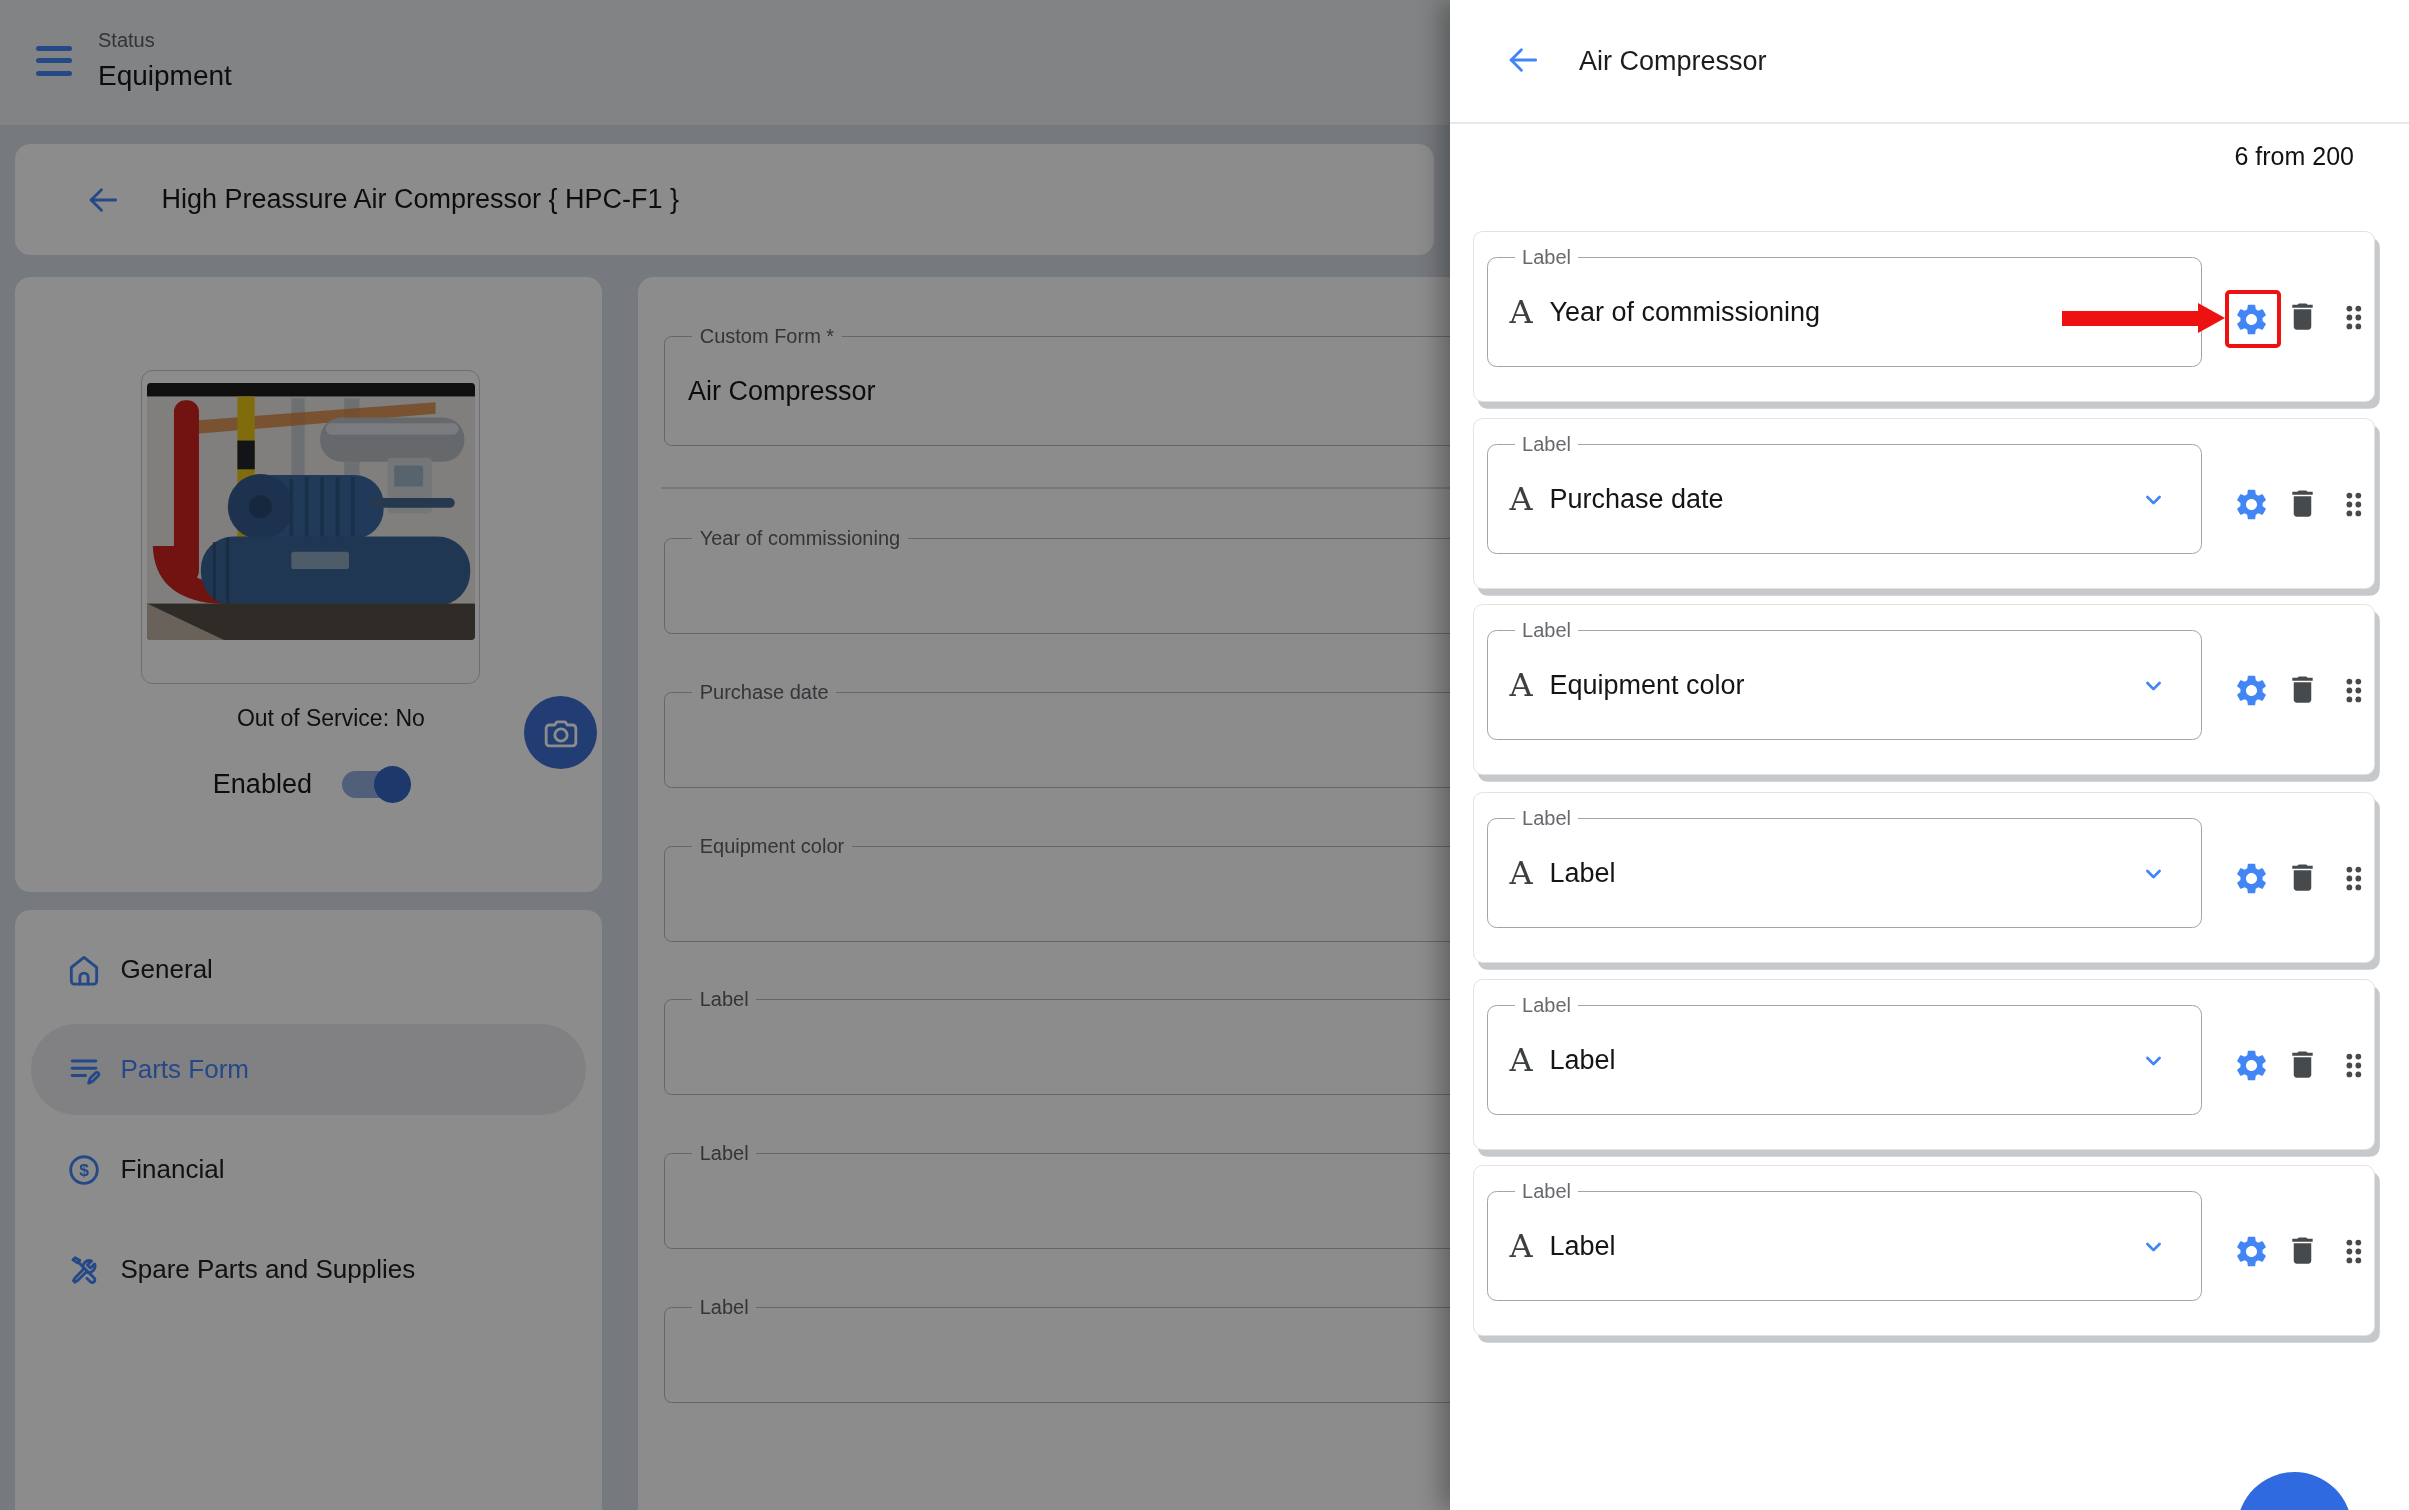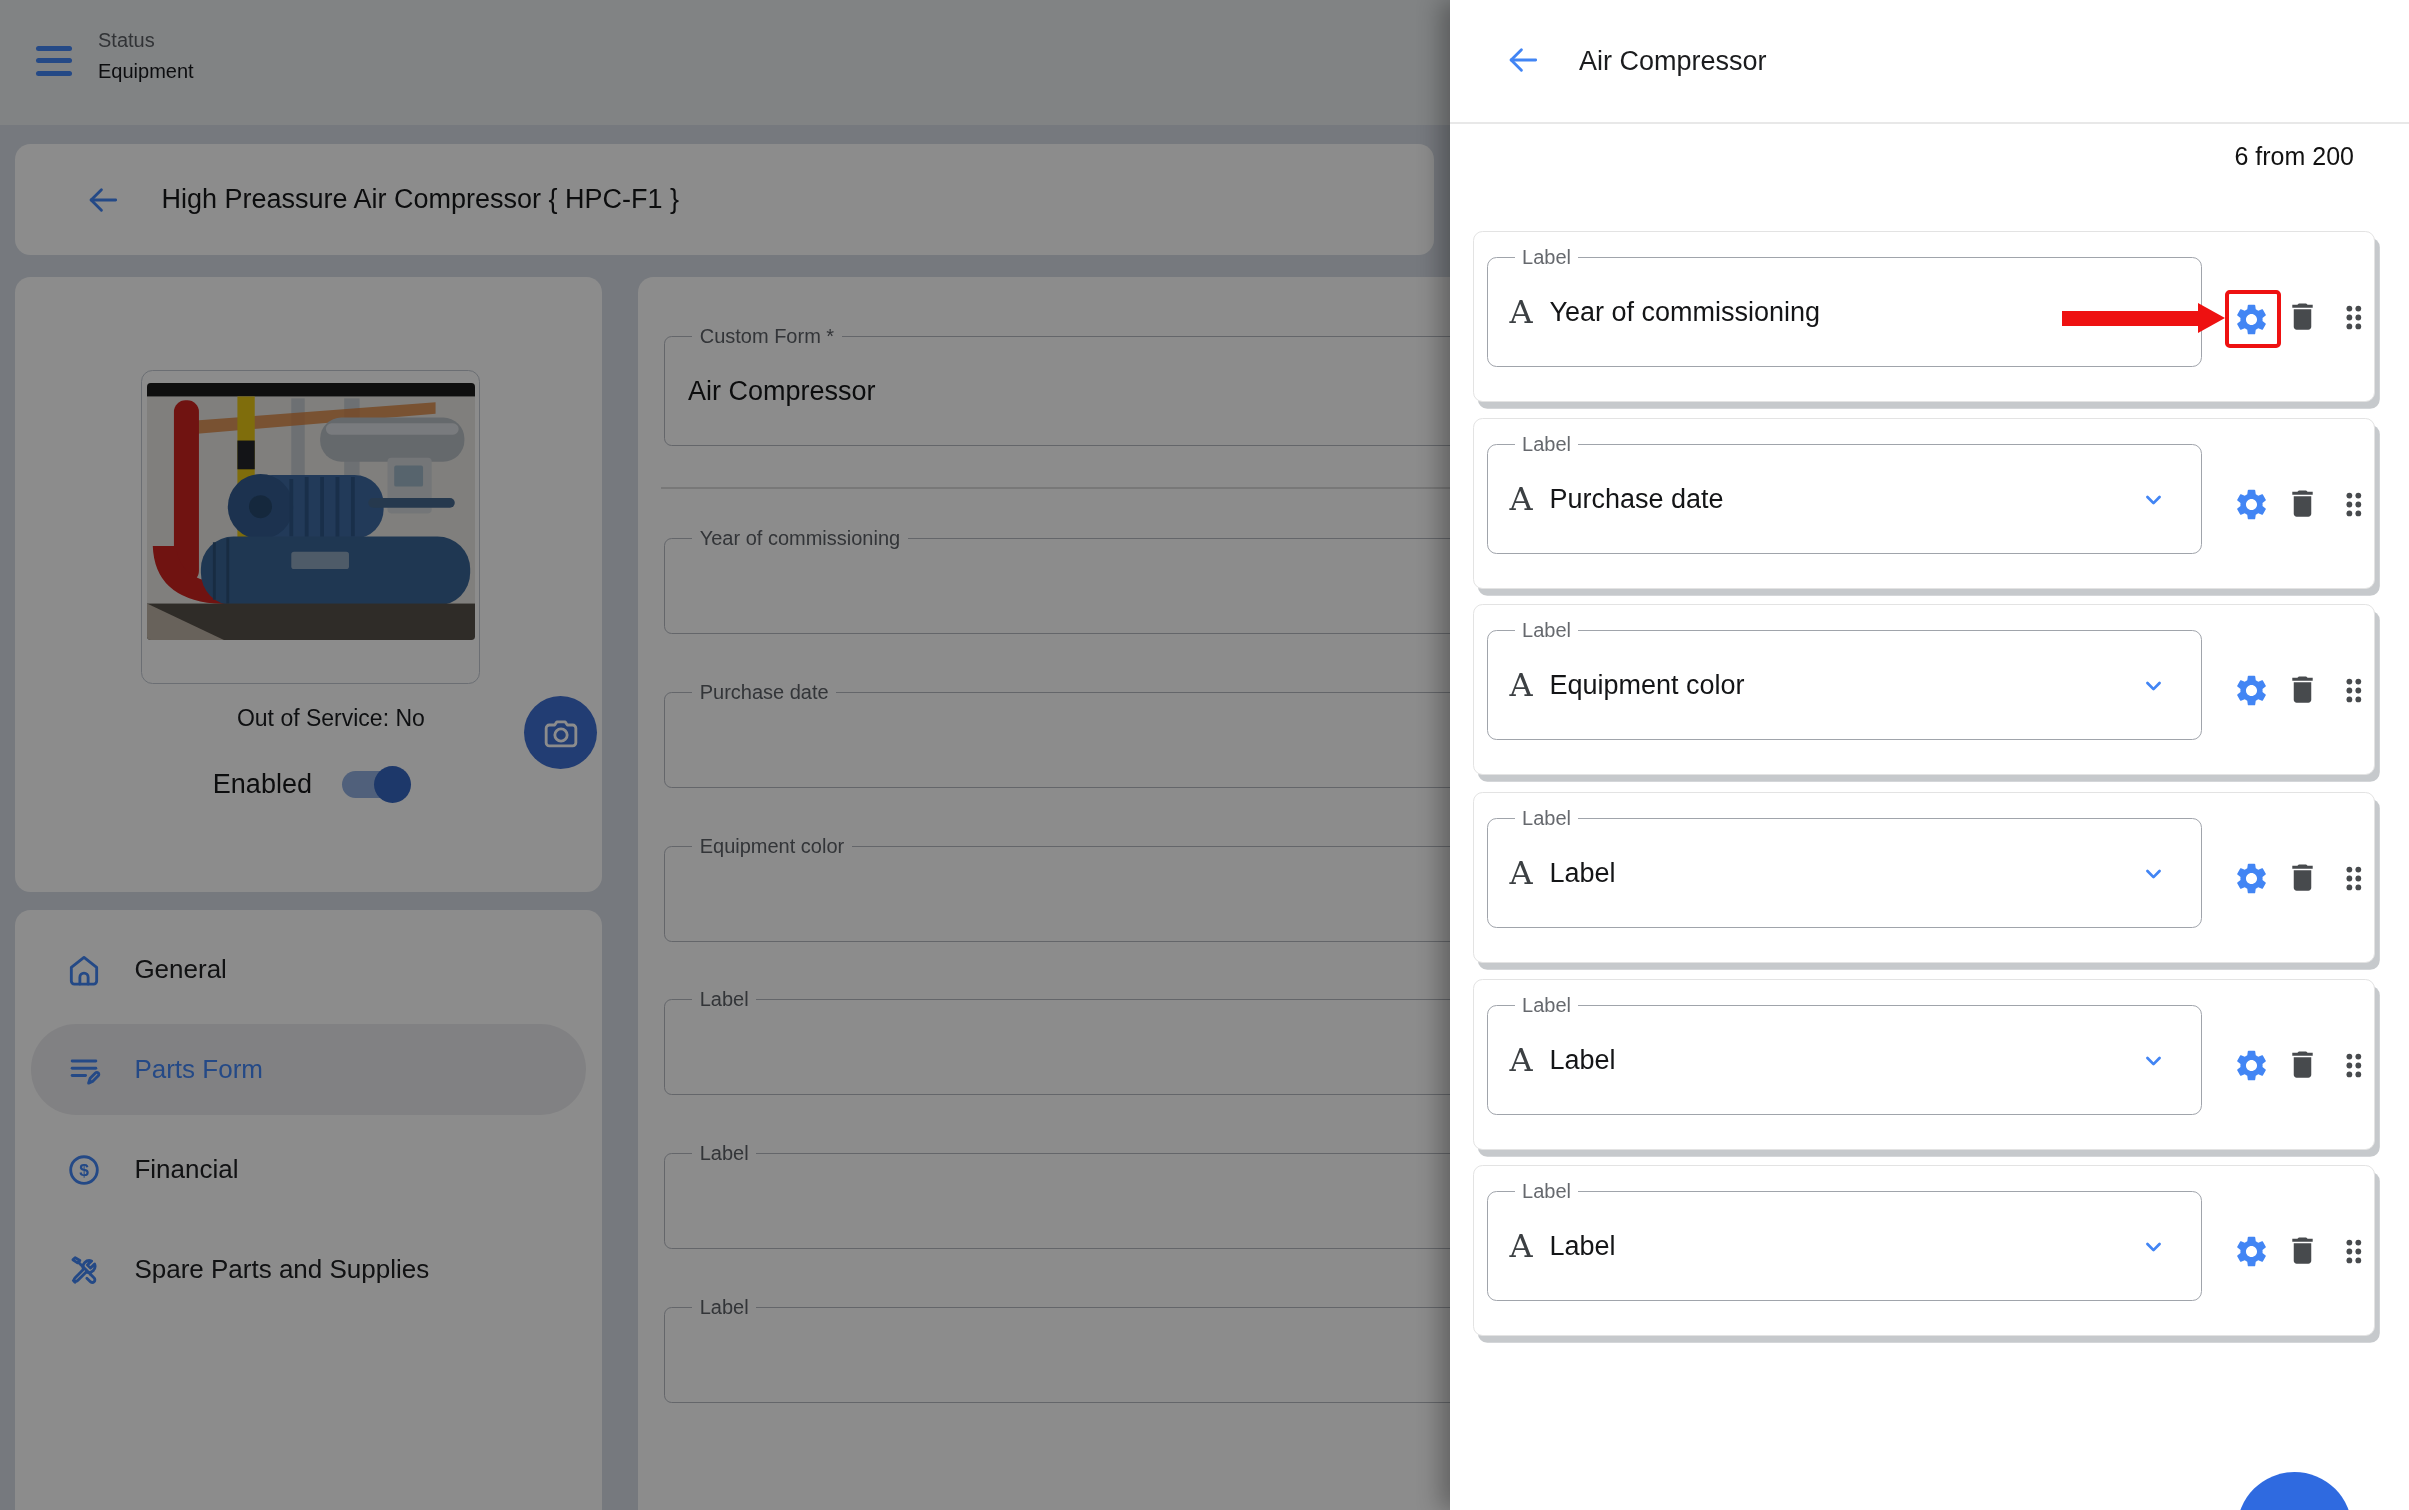--- a/index.html
+++ b/index.html
@@ -5,42 +5,42 @@
   * { margin:0; padding:0; box-sizing:border-box; }
   html,body { width:2409px; height:1510px; overflow:hidden; }
   body { font-family:"Liberation Sans", sans-serif; background:#d7dce5; position:relative; }
 
   
   .app { position:absolute; inset:0; z-index:1; }
   .topbar { position:absolute; left:0; top:0; width:2409px; height:125px; background:#eceef1; }
   .hamburger { position:absolute; left:36px; top:46px; width:38px; height:35px; cursor:pointer; }
   .hamburger span { display:block; width:36px; height:4.8px; border-radius:2.9px; background:#4285f4; margin-bottom:7.7px; }
   .tb-sub { position:absolute; left:98px; top:29px; font-size:20px; color:#5a5e63; }
-  .tb-title { position:absolute; left:98px; top:60px; font-size:20px; font-weight:500; color:#17191c; }
+  .tb-title { position:absolute; left:98px; top:60px; font-size:28px; font-weight:500; color:#17191c; }
 
   .card { position:absolute; background:#fff; border-radius:15.4px; }
   .titlecard { left:15.4px; top:144px; width:1419px; height:111px; }
   .back-btn { position:absolute; width:38px; height:38px; }
   .titlecard .back-btn { left:69px; top:37px; }
   .page-h1 { position:absolute; left:146px; top:0; height:111px; display:flex; align-items:center; font-size:27px; color:#17181a; }
 
   .leftcard { left:15.4px; top:277px; width:587px; height:615px; }
   .photo-frame { position:absolute; left:126px; top:93px; width:339px; height:314px; border:1.9px solid #c3c9d2; border-radius:11.5px; background:#fff; }
   .photo { position:absolute; left:4.8px; top:11.5px; width:328px; height:257px; border-radius:3.8px; overflow:hidden; }
   .cam-fab { position:absolute; left:382px; top:325px; width:73px; height:73px; border-radius:50%; background:#3f6fd1; display:flex; align-items:center; justify-content:center; cursor:pointer; }
   .oos { position:absolute; left:0; top:428px; width:100%; text-align:center; font-size:23px; color:#1b1d20;padding-left:44px; }
   .enabled-row { position:absolute; left:0; top:492px; width:100%; display:flex; align-items:center; justify-content:center; gap:30px; }
   .enabled-row .lbl { font-size:27px; color:#17181a; }
   .switch { position:relative; width:63px; height:27px; border-radius:13.4px; background:#93b0e0; cursor:pointer; }
   .switch .knob { position:absolute; left:32px; top:-4.8px; width:37px; height:37px; border-radius:50%; background:#3566c1; }
 
   .navcard { left:15.4px; top:910px; width:587px; height:672px; padding-top:9.6px; }
   .nav-item { position:relative; height:100px; display:flex; align-items:center; cursor:pointer; }
   .nav-item .nicon { position:absolute; left:50px; width:38px; height:38px; }
-  .nav-item .nlabel { position:absolute; left:105px; font-size:26px; color:#202124;margin-left:14px; }
+  .nav-item .nlabel { position:absolute; left:105px; font-size:26px; color:#202124; }
   .nav-item.selected::before { content:""; position:absolute; left:15.4px; right:16.3px; top:4.8px; bottom:4.8px; background:#ececef; border-radius:45px; }
   .nav-item.selected .nlabel { color:#4285f4; position:absolute; }
   .nav-item > * { position:relative; }
 
   .formcard { left:638px; top:277px; width:1772px; height:1287px; }
   .ofield { position:absolute; left:26px; width:807px; border:1.9px solid #b6bac2; border-radius:7.7px; background:#fff; }
   .ofield .flabel { position:absolute; top:-12.5px; left:27px; background:#fff; padding:0 7.7px; font-size:20px; color:#5d6167; white-space:nowrap; }
   .ofield .fvalue { position:absolute; left:23px; top:0; height:100%; display:flex; align-items:center; font-size:27px; color:#17181a; }
   .form-divider { position:absolute; left:23px; top:210px; width:789px; height:1.9px; background:rgba(0,0,0,0.14); }
 

